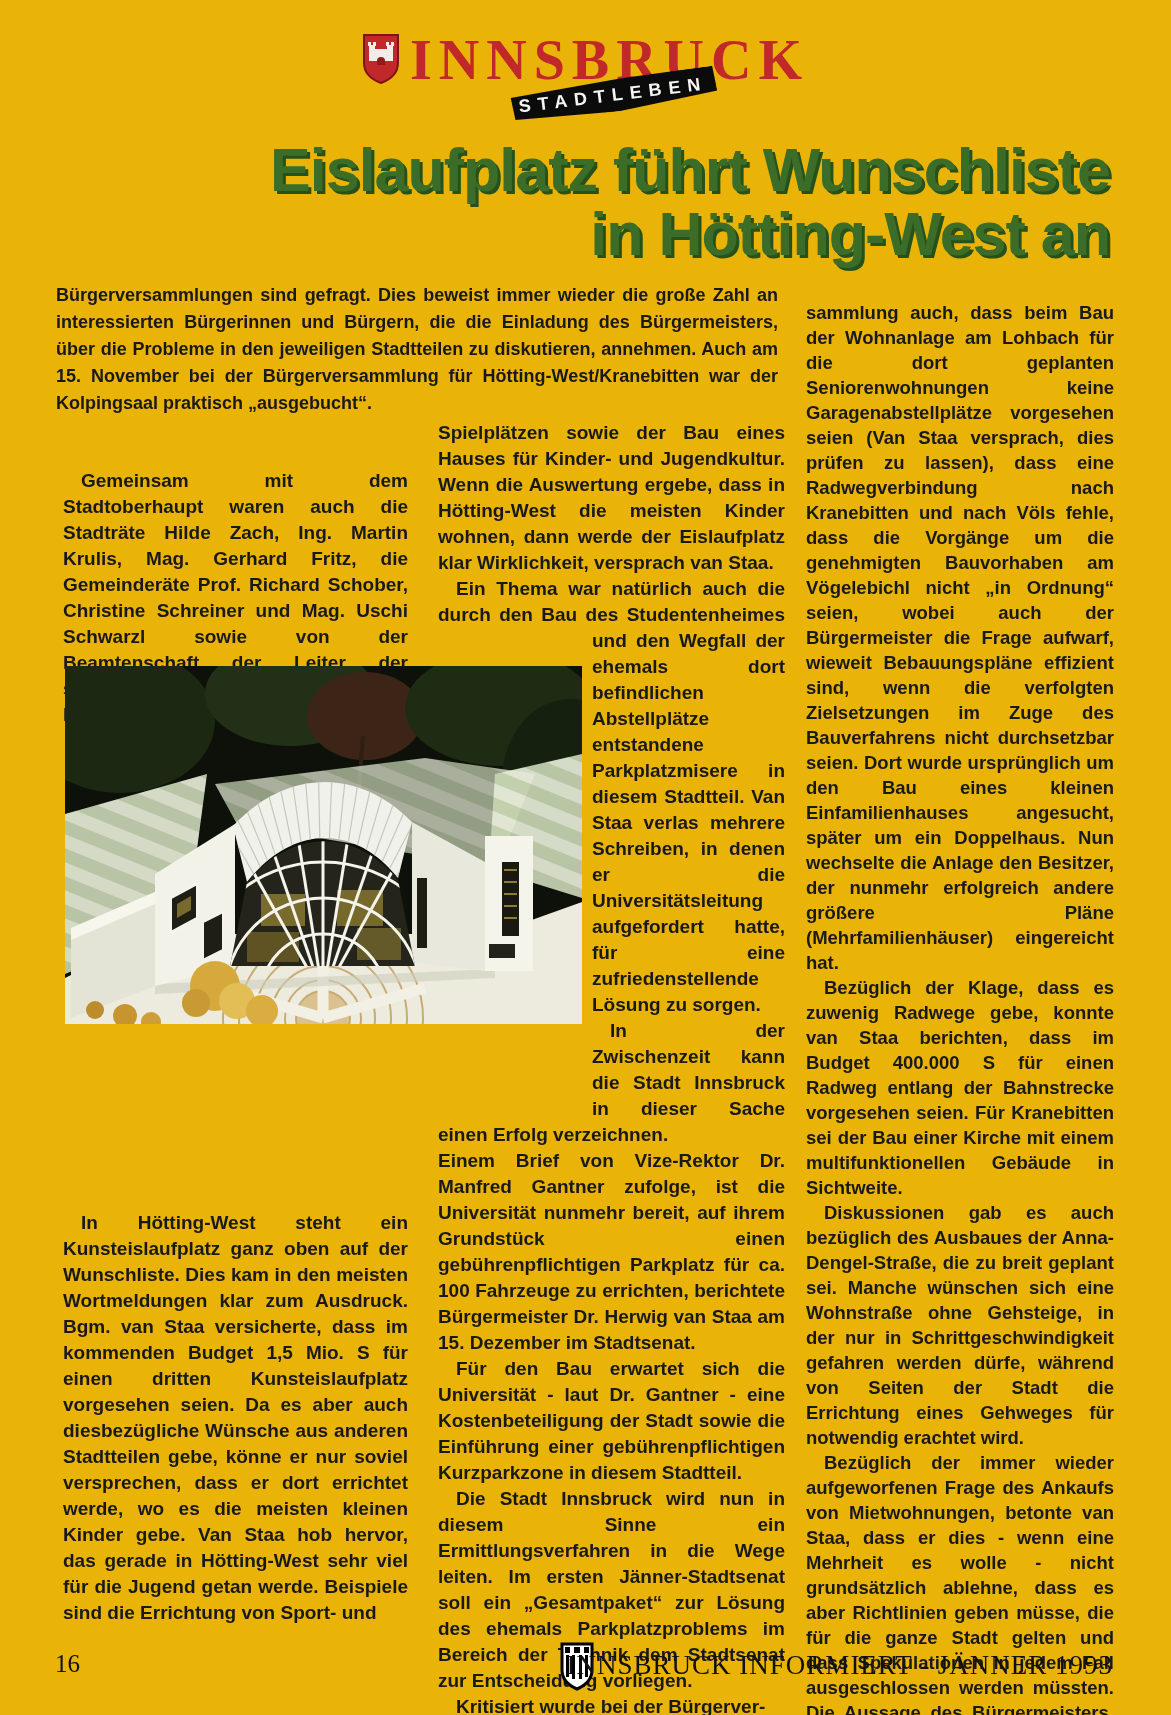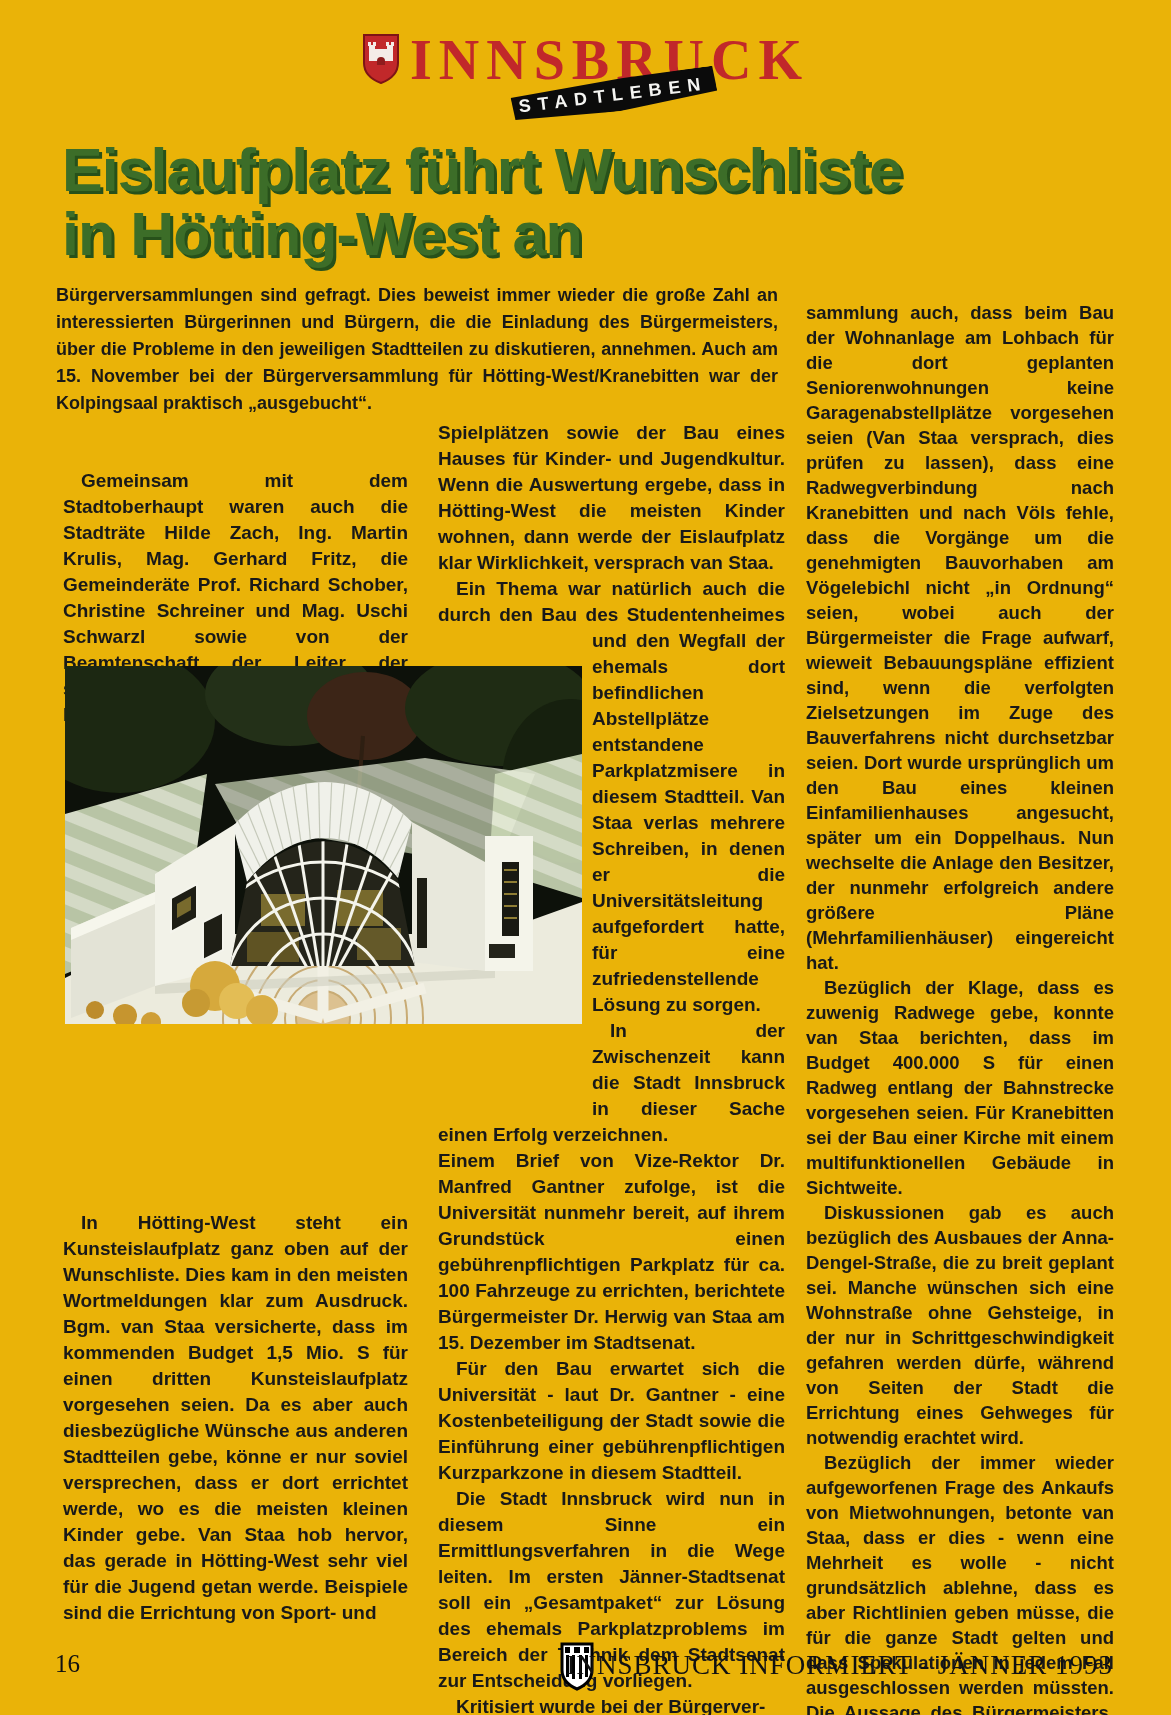--- a/index.html
+++ b/index.html
@@ -11,21 +11,21 @@
   .brand-inner{position:relative;display:inline-block;white-space:nowrap;}
   .crest{display:inline-block;vertical-align:-6px;margin-right:10px;}
   .brand-word{font-family:"Liberation Serif",serif;font-weight:bold;font-size:56px;
               color:#c1282a;letter-spacing:7px;}
   .section-band{position:absolute;right:92px;top:50px;width:208px;height:34px;background:#0b0b0b;
                 transform:rotate(-7deg);display:flex;align-items:center;justify-content:center;
                 clip-path:polygon(1% 22%,55% 4%,99% 0%,100% 74%,52% 100%,2% 88%);}
   .section-word{color:#f5f5f2;font-size:18px;font-weight:bold;letter-spacing:7px;}
 
   
-  .headline{position:absolute;top:138px;left:62px;width:1048px;text-align:left;
+  .headline{position:absolute;top:138px;left:62px;width:1048px;text-align:right;
             font-weight:bold;font-size:61px;line-height:64px;letter-spacing:-1px;
             color:#3c6d28;text-shadow:3px 3px 0 #27511a;}
 
   
   .lead{position:absolute;left:56px;top:282px;width:722px;font-size:18px;line-height:27px;
         font-weight:bold;text-align:justify;}
 
   
   .col{position:absolute;font-size:19px;line-height:26px;text-align:justify;
        hyphens:auto;overflow-wrap:break-word;}

